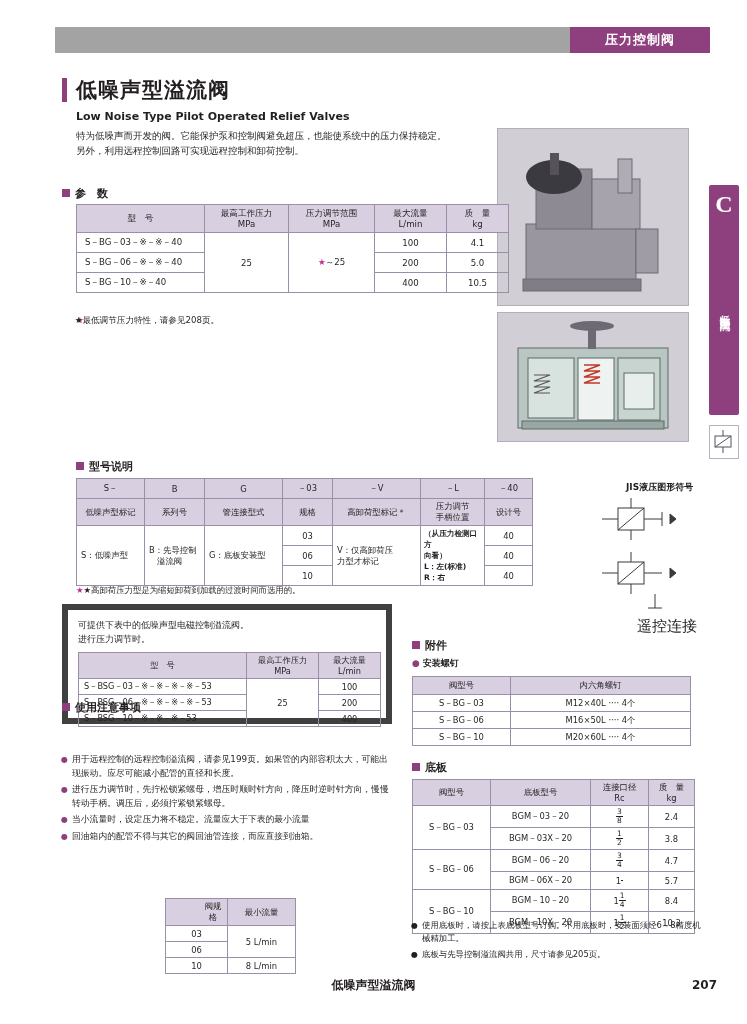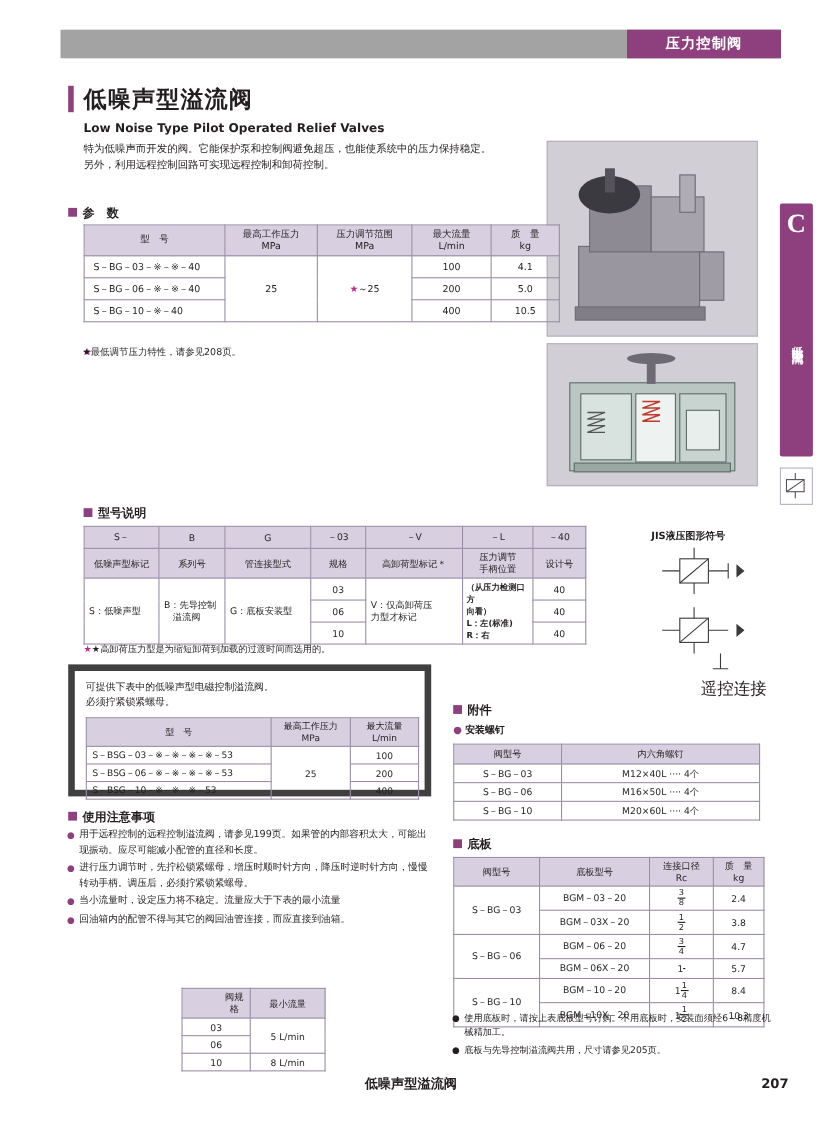--- a/index.html
+++ b/index.html
@@ -107,35 +107,35 @@
     border:1px solid #b5adbe; background:#cfcbd4; overflow:hidden;
   }
 
   
   .model-head { position:absolute; left:76px; top:459px; }
   .model-tbl { position:absolute; left:76px; top:478px; }
   .model-tbl td, .model-tbl th { font-size:8.4px; }
   .model-note { position:absolute; left:76px; top:585px; font-size:8.4px; }
 
   
-  .jis-label { position:absolute; left:592px; top:481px; font-size:9px; font-weight:bold;}
+  .jis-label { position:absolute; left:626px; top:481px; font-size:9px; font-weight:bold;}
   .jis-box { position:absolute; left:600px; top:496px; width:110px; height:120px; }
   .jis-sub { position:absolute; left:637px; top:617px; font-size:15px; }
 
   
   .sol-box {
     position:absolute; left:62px; top:604px; width:330px; height:120px;
     border:6px solid #404040;
   }
   .sol-text { position:absolute; left:10px; top:8px; font-size:9px; line-height:14px; }
   .sol-tbl { position:absolute; left:10px; top:42px; }
   .sol-tbl td, .sol-tbl th { font-size:8.2px; }
 
   
-  .use-head { position:absolute; left:62px; top:735px; }
+  .use-head { position:absolute; left:62px; top:700px; }
   .use-list { position:absolute; left:62px; top:753px; width:330px; font-size:8.8px; line-height:13.5px; }
   .use-list li { margin-bottom:3px; list-style:none; position:relative; padding-left:10px;}
   .use-list li:before { content:"●"; position:absolute; left:-1px; top:0; color:#8e3f7e; font-size:8px;}
   .use-list ul { margin:0; padding:0; }
 
   .minflow-tbl { position:absolute; left:165px; top:898px; }
   .minflow-tbl td, .minflow-tbl th { font-size:8.4px; }
 
   
   .acc-head { position:absolute; left:412px; top:638px; }
@@ -346,21 +346,21 @@
         <line x1="55" y1="98" x2="55" y2="112"></line>
         <line x1="48" y1="112" x2="62" y2="112"></line>
       </g>
     </svg>
   </div>
   <div class="jis-sub">遥控连接</div>
 
   <div class="sol-box">
     <div class="sol-text">
       <div>可提供下表中的低噪声型电磁控制溢流阀。</div>
-      <div>必须拧紧锁紧螺母。</div>
+      <div>进行压力调节时。</div>
     </div>
     <table class="t sol-tbl">
       <tbody>
           <tr>
         <th style="width:168px;height:22px;">型　号</th>
         <th style="width:72px;">
           <span>最高工作压力</span><br>
           <span>MPa</span>
         </th>
         <th style="width:62px;">

